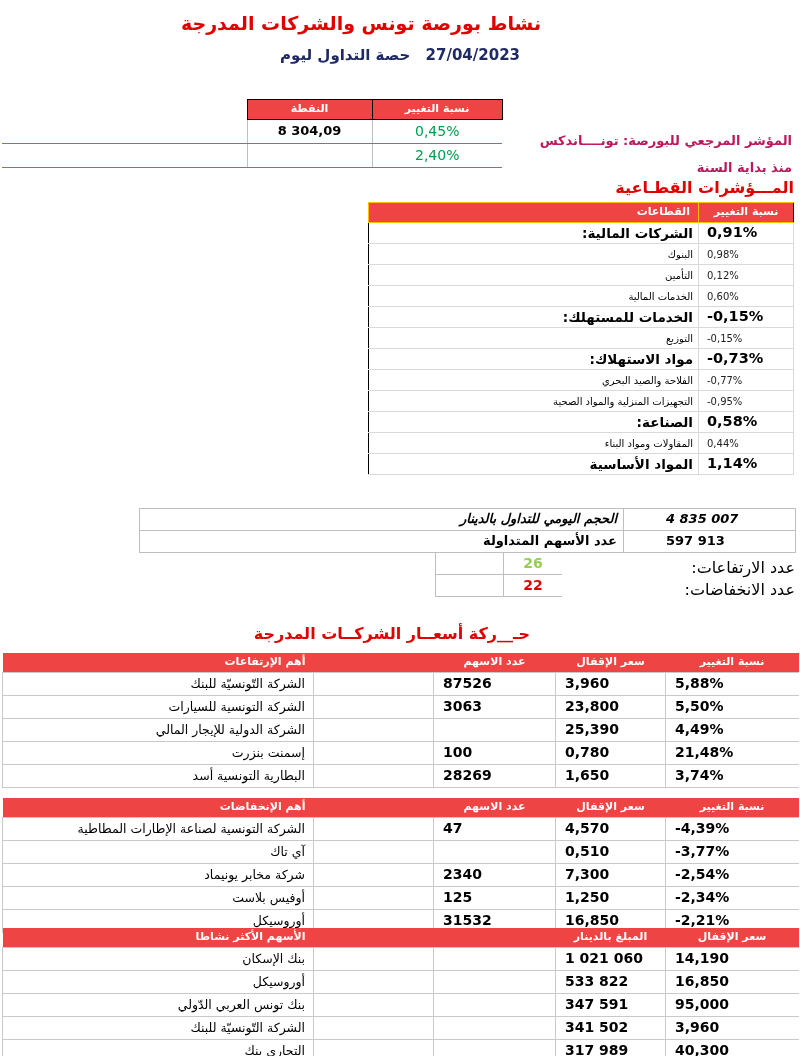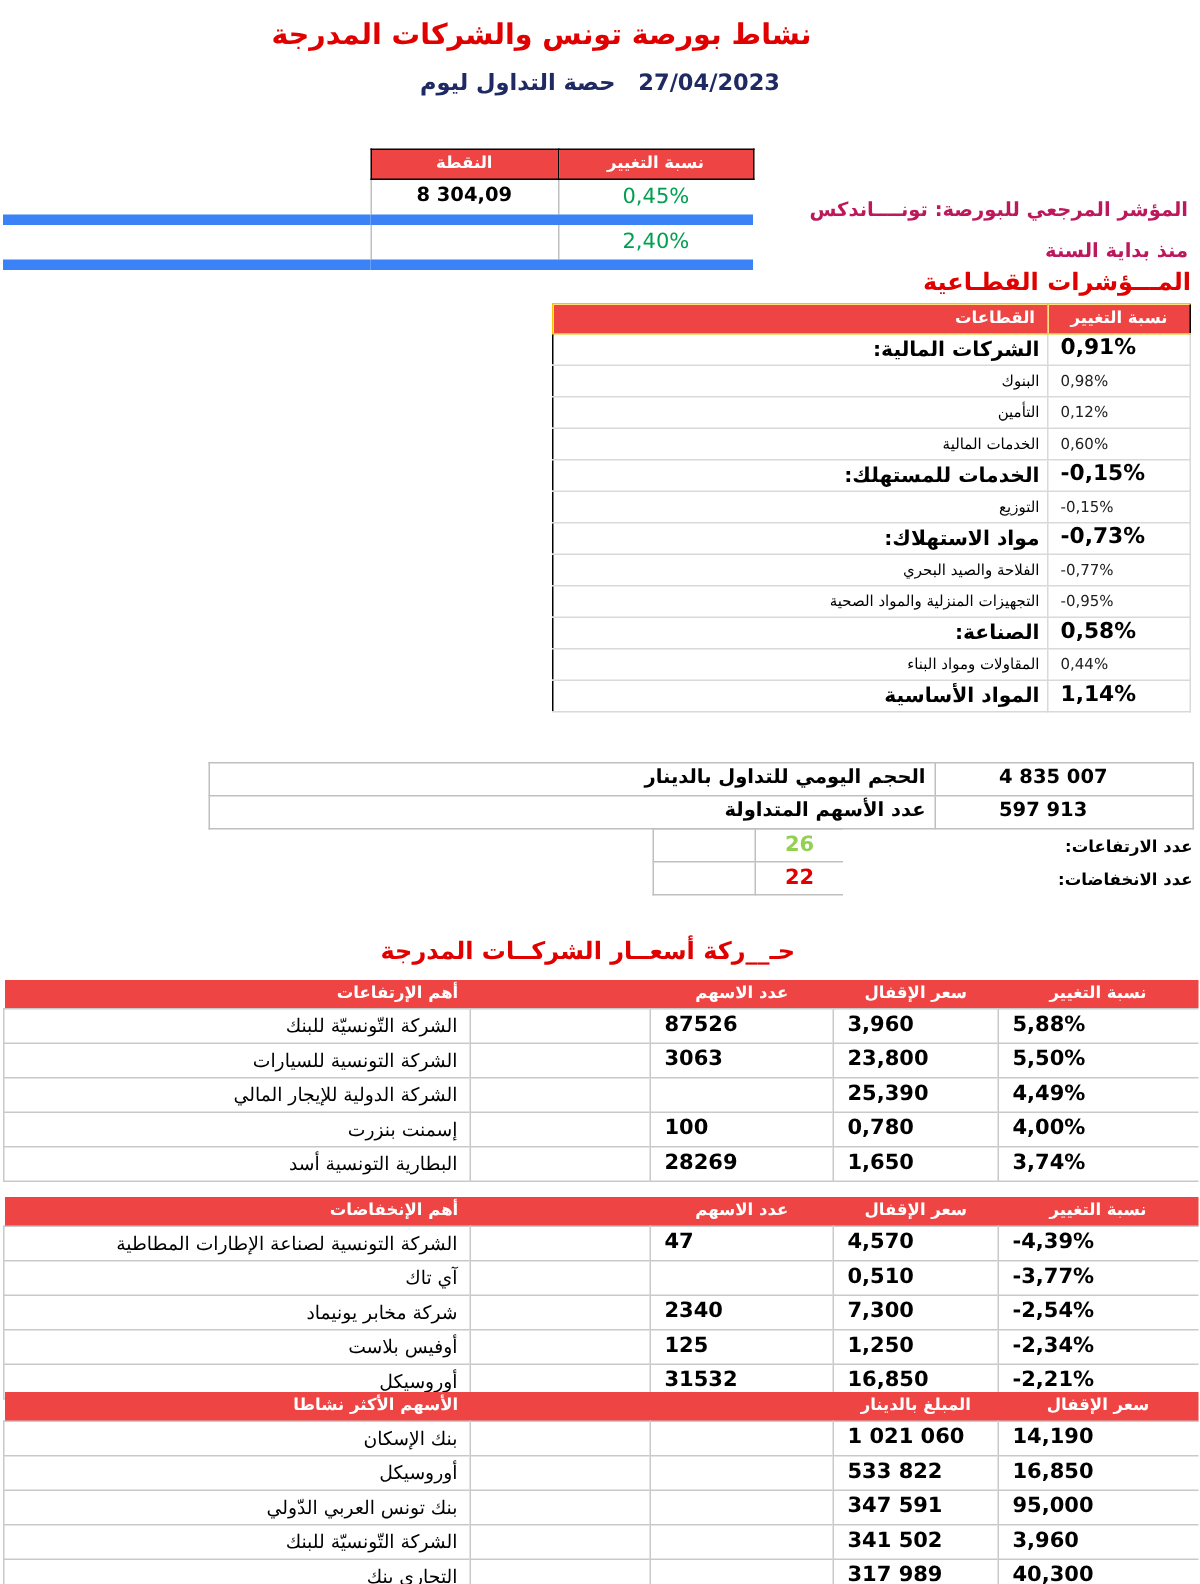--- a/index.html
+++ b/index.html
@@ -83,21 +83,21 @@
     height: 19px;
     text-align: center;
   }
   th.lbl { text-align: right; padding-right: 8px; }
 
   
   #index-table { top: 99px; left: 2px; }
   #index-table th { border: 1px solid #000000; }
   #index-table td {
     height: 23px;
-    border-bottom: 7px solid #3b82f6;
+    border-bottom: 1px solid #3b82f6;
   }
   #index-table td.pct {
     text-align: center;
     color: #00A050;
     font-weight: normal;
     font-size: 14px;
     direction: ltr;
     border-left: 1px solid #BFBFBF;
   }
   #index-table td.pts {
@@ -165,21 +165,21 @@
   }
   #stats-table td.sl {
     text-align: right;
     direction: rtl;
     font-weight: bold;
     font-size: 13px;
     padding-right: 6px;
     border-left: 1px solid #BFBFBF;
     border-right: 1px solid #BFBFBF;
   }
-  #stats-table tr.first-row td { border-top: 1px solid #BFBFBF; }
+  #stats-table tr.first-row td { border-top: 1px solid #BFBFBF; font-style: italic; }
 
   
   #counts-table { top: 552px; left: 435px; }
   #counts-table td { height: 21px; border-bottom: 1px solid #BFBFBF; }
   #counts-table td.cnum {
     width: 48px;
     text-align: center;
     direction: ltr;
     font-weight: bold;
     font-size: 14px;
@@ -188,22 +188,22 @@
   #counts-table td.cpad {
     width: 57px;
     border-left: 1px solid #BFBFBF;
   }
   #counts-table tr.first-row td { border-top: 1px solid #BFBFBF; }
   .count-up   { color: #92D050; }
   .count-down { color: #E00000; }
 
   .counts-label {
     position: absolute;
-    font-size: 11px;
-    font-weight: bold;
+    font-size: 16px;
+    font-weight: normal;
     direction: rtl;
     text-align: left;
     white-space: nowrap;
   }
   #counts-label-0 { top: 558px; right: 5px; }
   #counts-label-1 { top: 580px; right: 5px; }
 
   
   .movers { left: 2px; width: 796px; }
   .movers th { height: 19px; }
@@ -403,21 +403,21 @@
         <td class="mn">الشركة التونسية للسيارات</td>
       </tr>
       <tr>
         <td class="mv">4,49%</td>
         <td class="mv">25,390</td>
         <td class="mv"></td>
         <td></td>
         <td class="mn">الشركة الدولية للإيجار المالي</td>
       </tr>
       <tr>
-        <td class="mv">4,00%</td>
+        <td class="mv">21,48%</td>
         <td class="mv">0,780</td>
         <td class="mv">100</td>
         <td></td>
         <td class="mn">إسمنت بنزرت</td>
       </tr>
       <tr>
         <td class="mv">3,74%</td>
         <td class="mv">1,650</td>
         <td class="mv">28269</td>
         <td></td>

